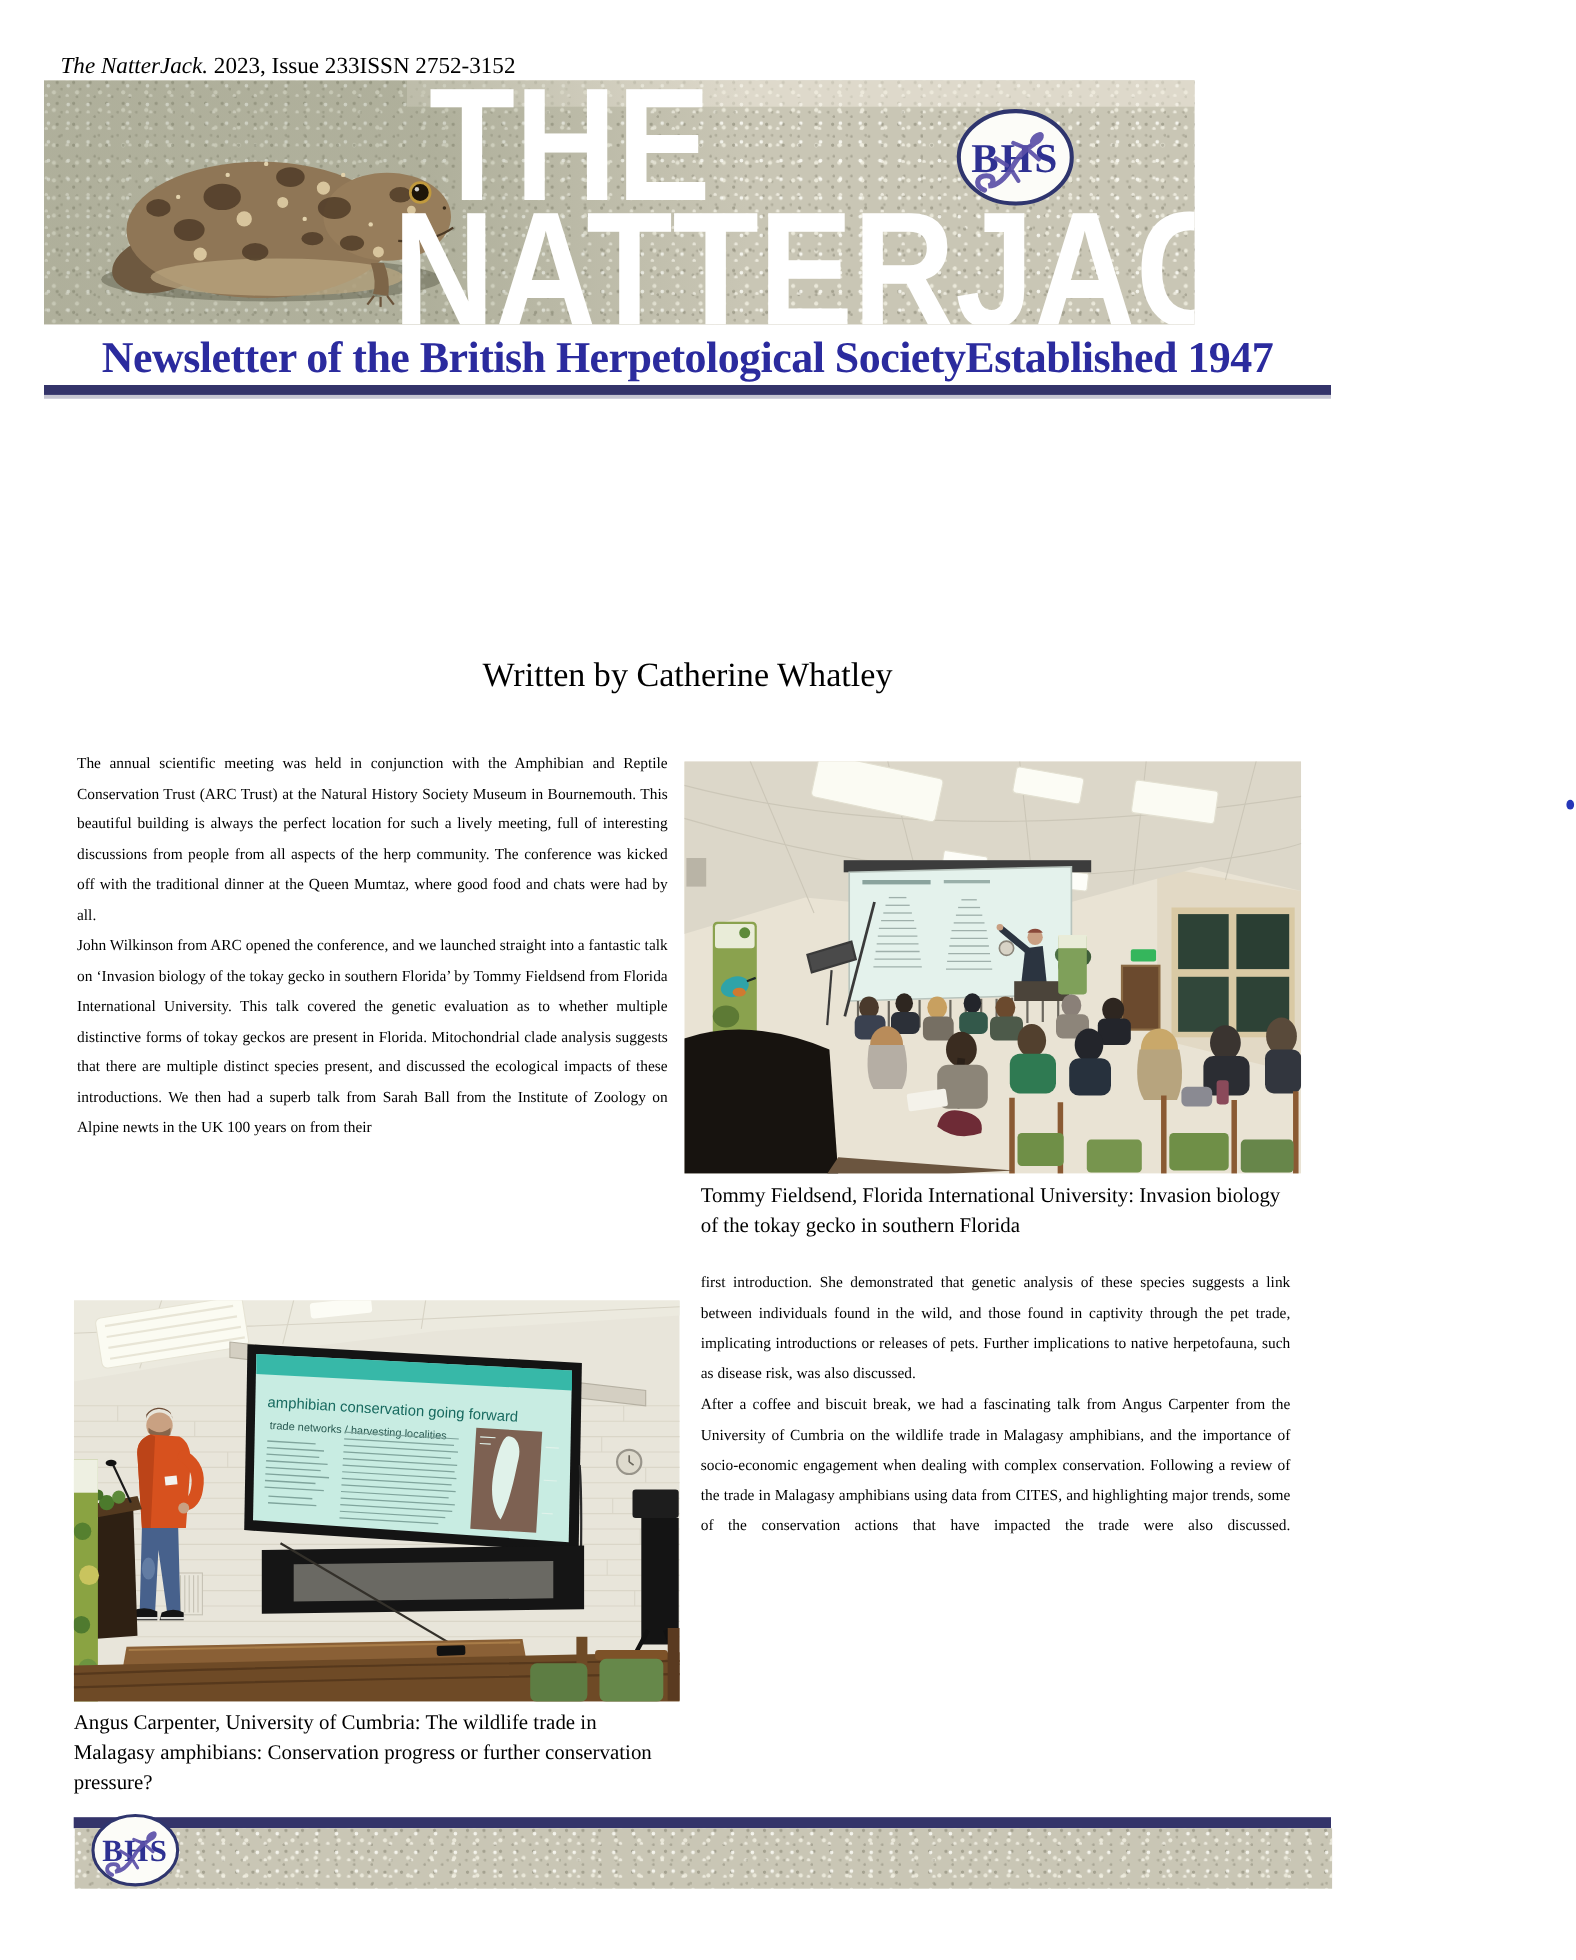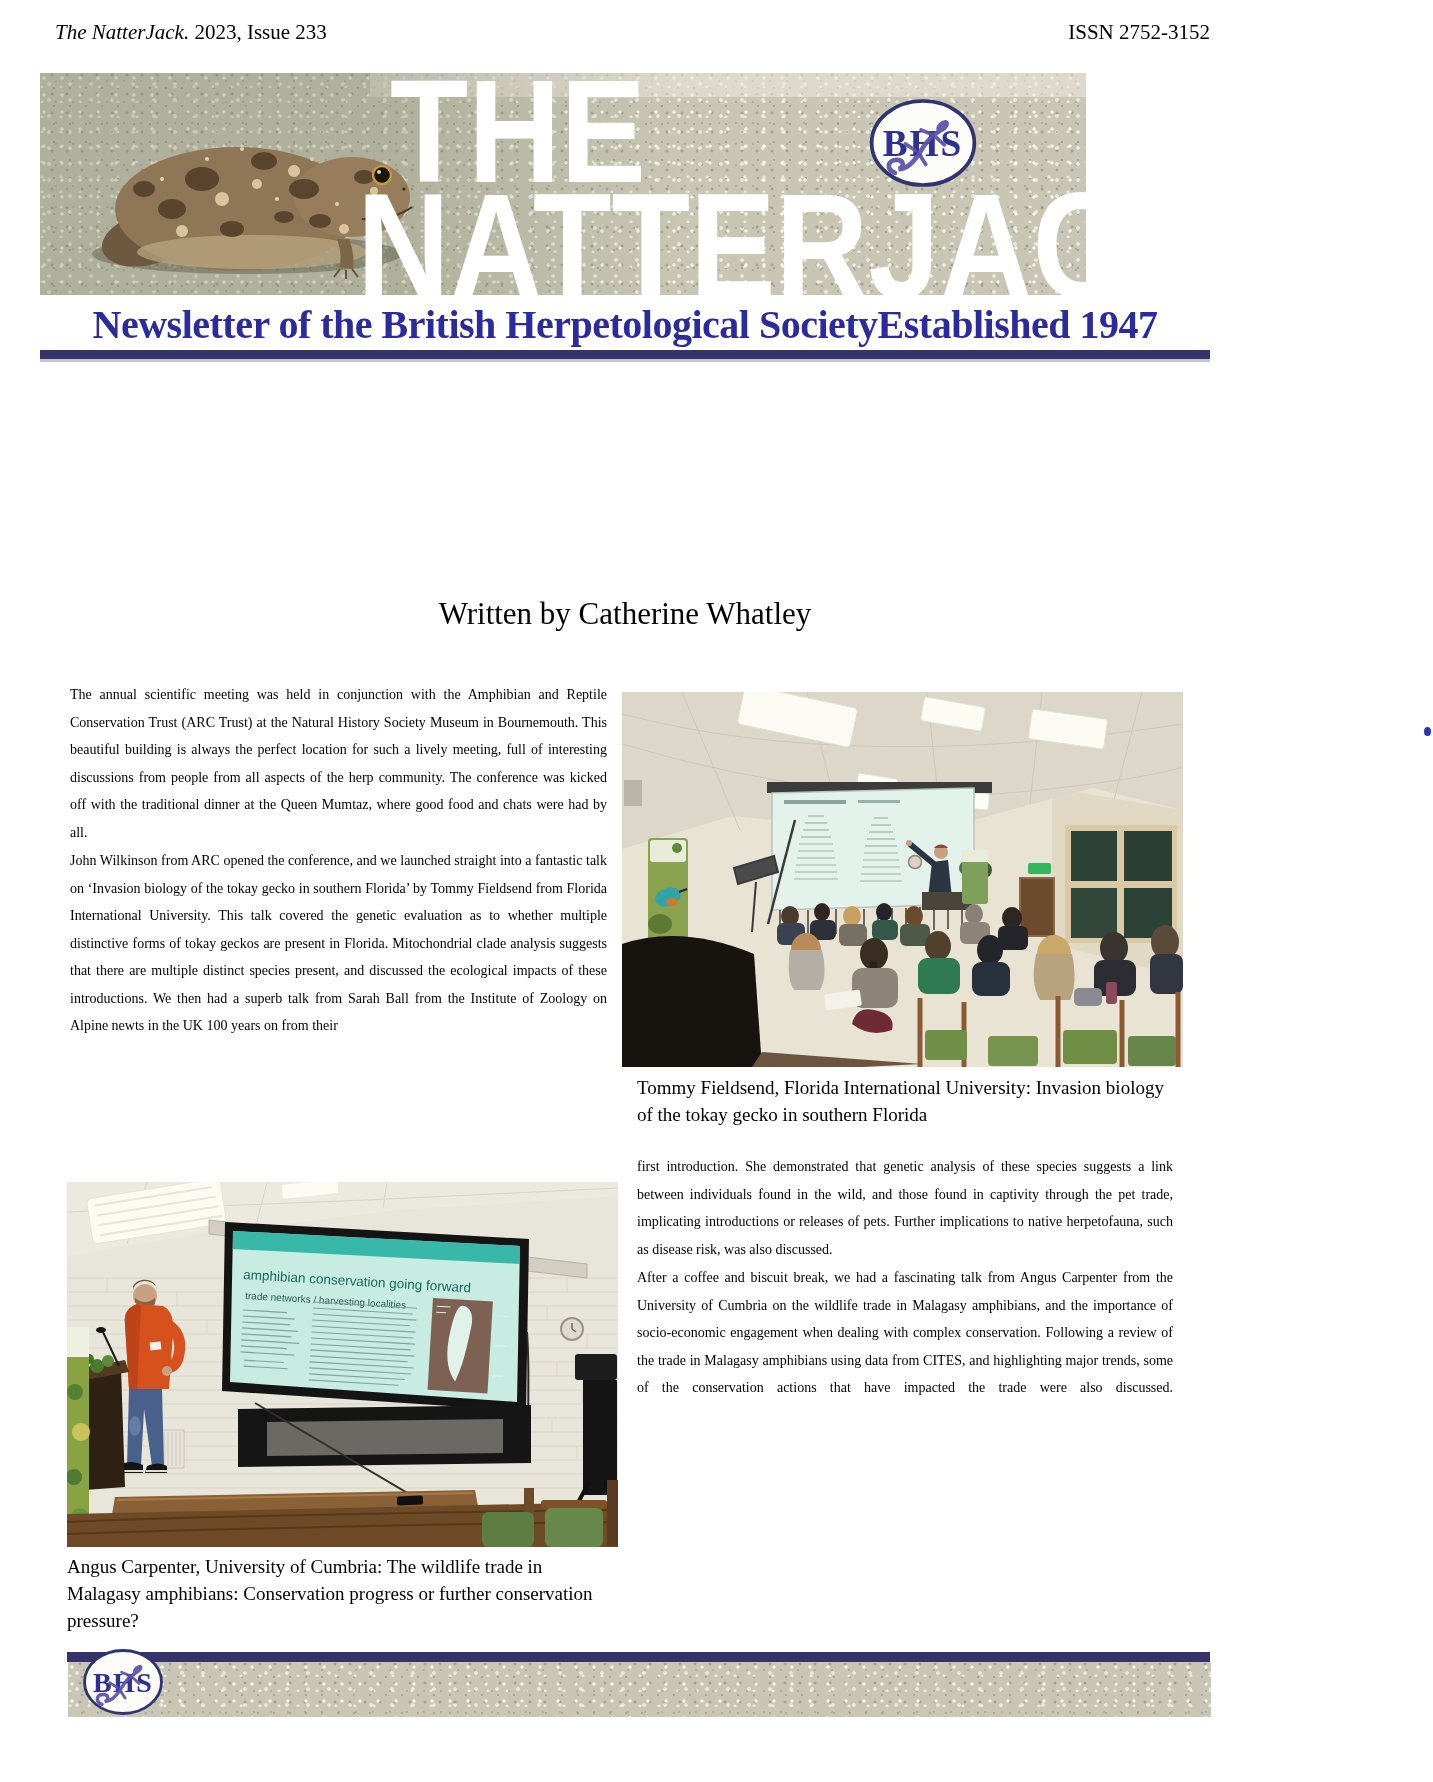--- a/index.html
+++ b/index.html
@@ -1,21 +1,21 @@
 <!DOCTYPE html>
 <html lang="en"><head>
 <meta charset="utf-8">
 <style>
   html,body{margin:0;padding:0;background:#ffffff;}
   .page{position:relative;width:1433px;height:1782px;background:#fff;overflow:hidden;
         font-family:"Liberation Serif",serif;color:#000;}
 
   
-  .meta{position:absolute;left:40px;top:20px;width:1170px;display:flex;
-        justify-content:space-between;font-size:21px;line-height:24px;}
+  .meta{position:absolute;left:40px;top:47px;width:1170px;display:flex;
+        font-size:21px;line-height:24px;}
   .meta .left{padding-left:15px;}
   .meta .ital{font-style:italic;}
 
   
   .pebble{
     background-color:#c9c6b5;
     background-image:
       radial-gradient(circle at 4px 5px, rgba(255,255,250,.8) 0 1.3px, transparent 2px),
       radial-gradient(circle at 12px 2px, rgba(118,116,98,.45) 0 1.1px, transparent 1.8px),
       radial-gradient(circle at 9px 11px, rgba(240,238,224,.85) 0 1.5px, transparent 2.2px),

